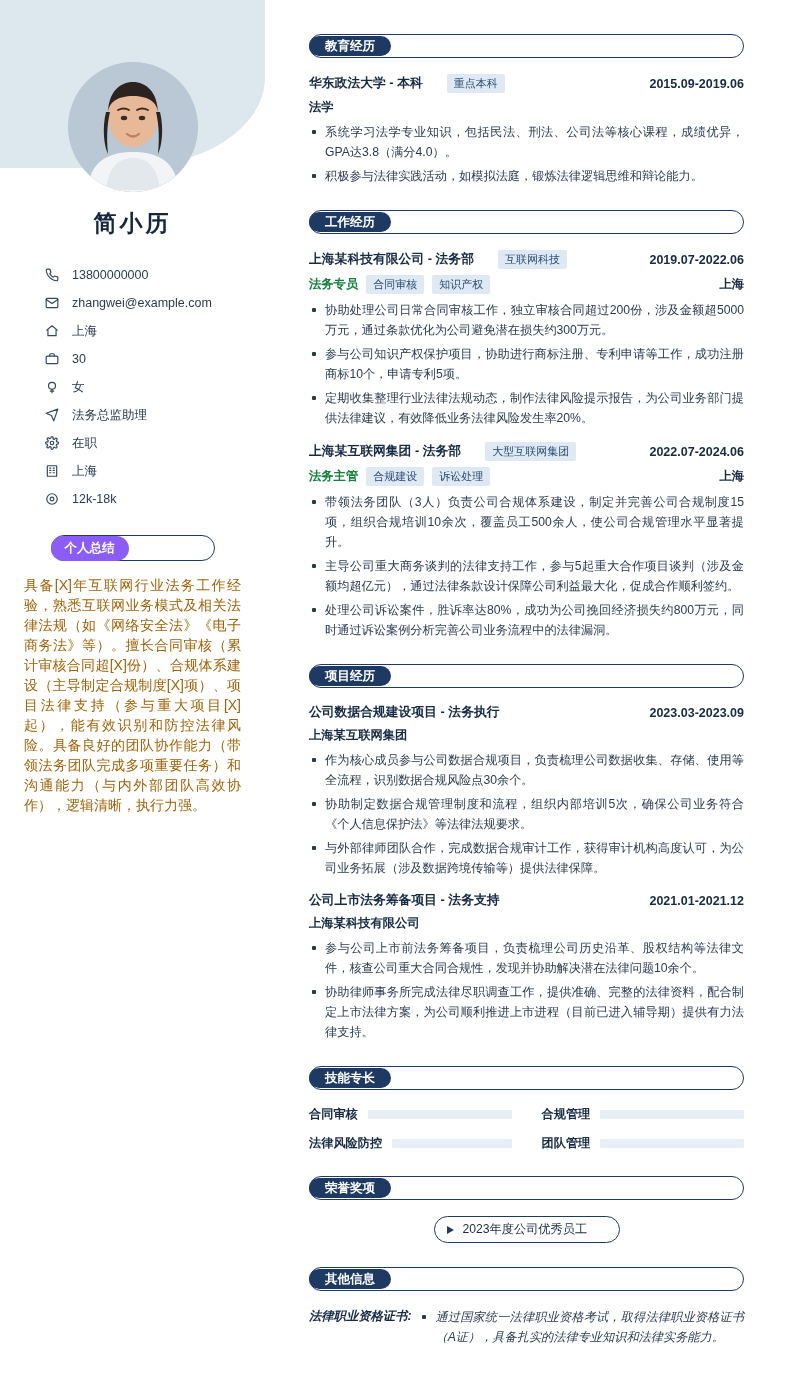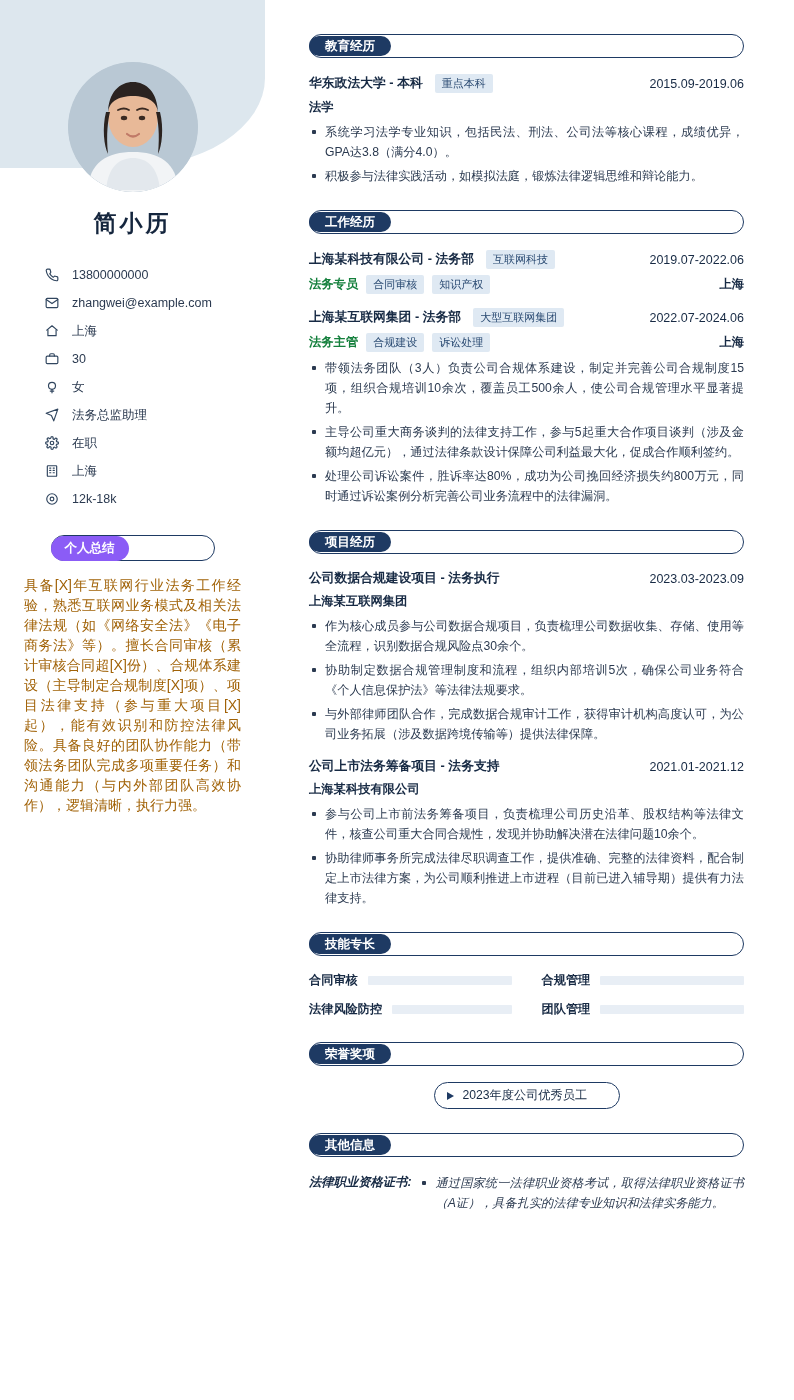--- a/index.html
+++ b/index.html
@@ -142,32 +142,32 @@
   .entry { margin-bottom: 14px; }
   .entry-row {
     display: flex;
     align-items: center;
     justify-content: space-between;
     margin-bottom: 6px;
   }
   .entry-left {
     display: flex;
     align-items: center;
-    gap: 12px;
+    gap: 24px;
     flex-wrap: nowrap;
   }
   .entry-title {
     font-size: 12.8px;
     font-weight: bold;
     color: #172a44;
     white-space: nowrap;
   }
   .entry-date {
     font-size: 12.5px;
-    font-weight: normal;
+    font-weight: bold;
     color: #172a44;
     white-space: nowrap;
   }
   .tag {
     background: #dfe9f3;
     color: #2a4a72;
     font-size: 11px;
     padding: 2px 7px;
     border-radius: 2px;
     white-space: nowrap;
@@ -444,20 +444,25 @@
           <span class="entry-date">2019.07-2022.06</span>
         </div>
         <div class="subrow">
           <div class="sub-left">
             <span class="sub-title">法务专员</span>
             <span class="tag">合同审核</span>
             <span class="tag">知识产权</span>
           </div>
           <span class="sub-right">上海</span>
         </div>
+        <ul class="bullets">
+          <li>协助处理公司日常合同审核工作，独立审核合同超过200份，涉及金额超5000万元，通过条款优化为公司避免潜在损失约300万元。</li>
+          <li>参与公司知识产权保护项目，协助进行商标注册、专利申请等工作，成功注册商标10个，申请专利5项。</li>
+          <li>定期收集整理行业法律法规动态，制作法律风险提示报告，为公司业务部门提供法律建议，有效降低业务法律风险发生率20%。</li>
+        </ul>
       </div>
 
       <div class="entry">
         <div class="entry-row">
           <div class="entry-left">
             <span class="entry-title">上海某互联网集团 - 法务部</span>
             <span class="tag">大型互联网集团</span>
           </div>
           <span class="entry-date">2022.07-2024.06</span>
         </div>

